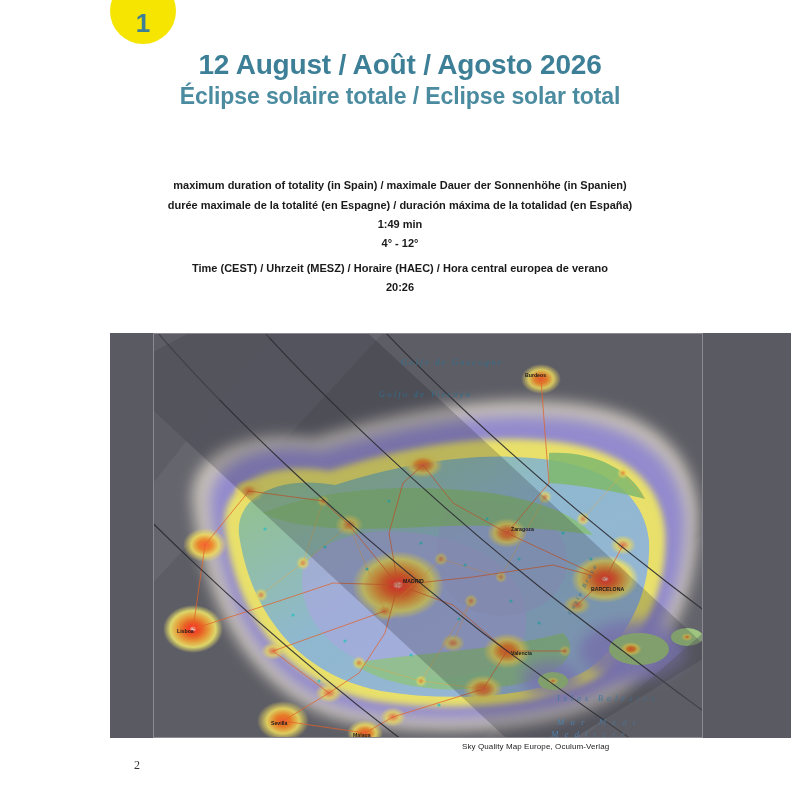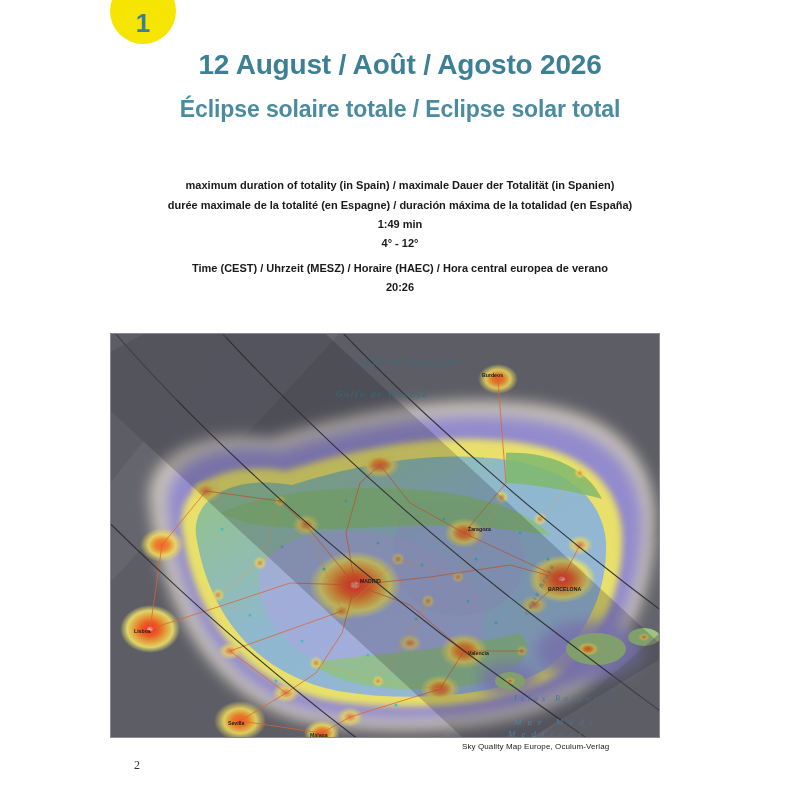--- a/index.html
+++ b/index.html
@@ -46,44 +46,45 @@
     letter-spacing:-0.2px;line-height:1.18;
     white-space:nowrap;
   }
   .t2{
     font-size:23px;font-weight:bold;color:#4a8ba0;
     letter-spacing:-0.1px;line-height:1.28;margin-top:3px;
     white-space:nowrap;
   }
   .t3{
     font-size:23px;font-weight:bold;color:#4a8ba0;
-    letter-spacing:-0.1px;line-height:1.28;margin-top:14px;
+    letter-spacing:-0.1px;line-height:1.28;margin-top:1px;
     white-space:nowrap;
   }
 
   
   .details{
     position:absolute;
     left:100px; top:180px;
     width:600px;
     text-align:center;
     color:#1a1a1a;
   }
   .d-line{font-size:11px;line-height:1.0;font-weight:600;}
   .d-line.sp1{margin-top:9px;}
   .d-val{font-size:11px;font-weight:bold;line-height:1.0;margin-top:8px;}
   .gap-lg{margin-top:14px;}
 
   
   .map-wrap{
     position:absolute;
     left:110px; top:333px;
-    width:550px; height:405px;
+    width:638px; height:405px;
     overflow:hidden;
     background:#5a5a62;
+    padding-left:43px;
   }
   .map-svg{display:block;width:550px;height:405px;}
 
   
   .caption{
     position:absolute;
     left:462px; top:742px;
     font-size:8px;
     color:#1a1a1a;
     letter-spacing:0.1px;
@@ -105,21 +106,21 @@
   <div class="badge">
     <div class="badge-num">1</div>
   </div>
 
   <div class="titleblock">
     <div class="t1">12 August / Août / Agosto 2026</div>
     <div class="t3">Éclipse solaire totale / Eclipse solar total</div>
   </div>
 
   <div class="details">
-    <div class="d-line">maximum duration of totality  (in Spain) / maximale Dauer der Totalität (in Spanien)</div>
+    <div class="d-line">maximum duration of totality  (in Spain) / maximale Dauer der Sonnenhöhe (in Spanien)</div>
     <div class="d-line sp1">durée maximale de la totalité  (en Espagne) / duración máxima de la totalidad (en España)</div>
     <div class="d-val">1:49 min</div>
     <div class="d-val">4° - 12°</div>
     <div class="d-line gap-lg">Time (CEST) / Uhrzeit (MESZ) / Horaire (HAEC) / Hora central europea de verano</div>
     <div class="d-val">20:26</div>
   </div>
 
   <div class="map-wrap">
     <svg class="map-svg" viewBox="0 0 550 405" preserveAspectRatio="none">
       <defs>

